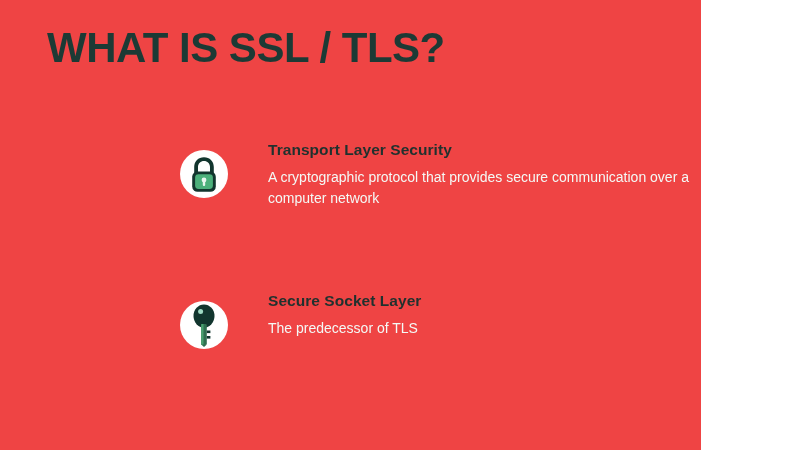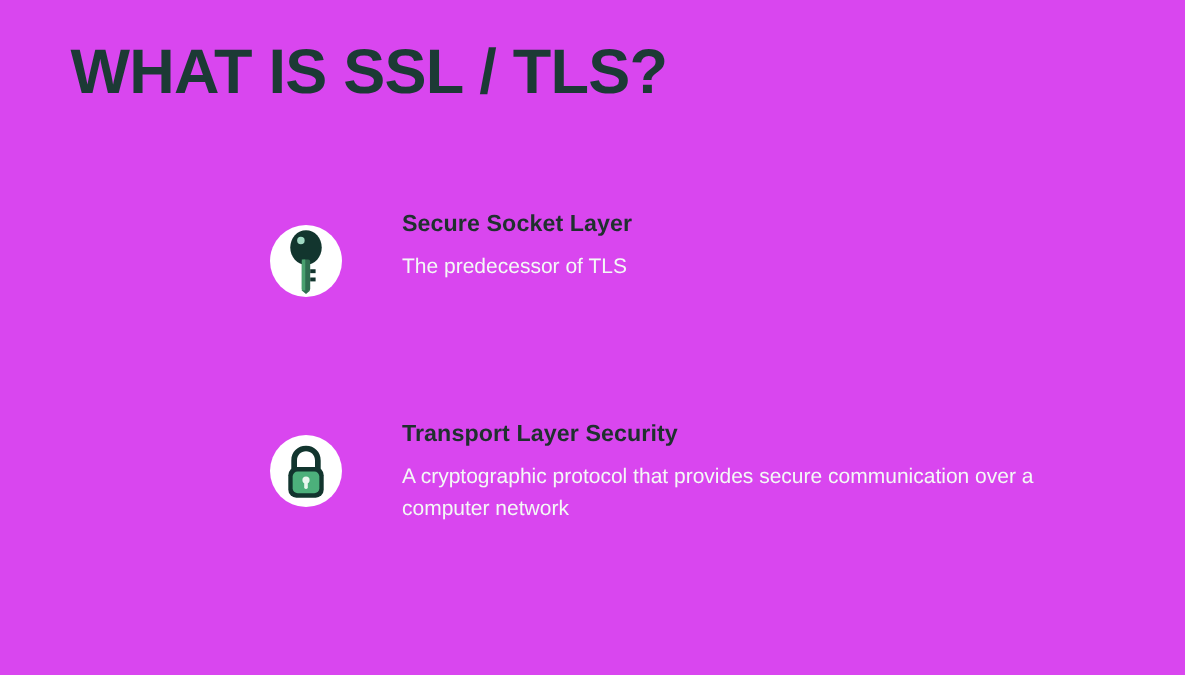--- a/index.html
+++ b/index.html
@@ -7,23 +7,23 @@
     padding: 0;
   }
   body {
     width: 800px;
     height: 450px;
     overflow: hidden;
     font-family: "Liberation Sans", sans-serif;
   }
   .slide {
     position: relative;
-    width: 790px;
+    width: 701px;
     height: 450px;
-    background: #d946ef;
+    background: #ef4444;
     box-sizing: border-box;
   }
   .slide-title {
     position: absolute;
     left: 47px;
     top: 24px;
     font-size: 42px;
     line-height: 48px;
     font-weight: bold;
     letter-spacing: -0.5px;
@@ -85,49 +85,49 @@
 
 <div class="slide">
 
   <div class="slide-title">WHAT IS SSL / TLS?</div>
 
   <div class="feature-list">
 
     <div class="feature-item">
       <div class="icon-badge">
         <span>
+          <svg width="34" height="40" viewBox="0 0 34 40" aria-hidden="true">
+            <path d="M17 3.2 C11.3 3.2 7.2 7.3 7.2 13 L7.2 19 L11 19 L11 13 C11 9.4 13.6 6.9 17 6.9 C20.4 6.9 23 9.4 23 13 L23 19 L26.8 19 L26.8 13 C26.8 7.3 22.7 3.2 17 3.2 Z" fill="#12352e"></path>
+            <rect x="5.2" y="17.4" width="23.6" height="20.4" rx="5.4" fill="#12352e"></rect>
+            <rect x="8.1" y="20.3" width="17.8" height="14.6" rx="3.4" fill="#4cb07b"></rect>
+            <circle cx="17" cy="26" r="2.4" fill="#e9f6ef"></circle>
+            <rect x="15.8" y="26.6" width="2.4" height="5.4" rx="1.1" fill="#e9f6ef"></rect>
+          </svg>
+        </span>
+      </div>
+      <div class="feature-text">
+        <p class="feature-heading">Transport Layer Security</p>
+        <p class="feature-desc">A cryptographic protocol that provides secure communication over a computer network</p>
+      </div>
+    </div>
+
+    <div class="feature-item">
+      <div class="icon-badge">
+        <span>
           <svg width="34" height="44" viewBox="0 0 34 44" aria-hidden="true">
             <ellipse cx="17" cy="13" rx="10.5" ry="11.5" fill="#12352e"></ellipse>
             <circle cx="13.6" cy="8.4" r="2.5" fill="#9fd9c3"></circle>
             <rect x="14.2" y="21" width="5.6" height="21" rx="1.4" fill="#2f6e50"></rect>
             <rect x="14.2" y="21" width="2.3" height="21" fill="#49a06f"></rect>
             <rect x="19.8" y="27.5" width="3.6" height="2.6" fill="#12352e"></rect>
             <rect x="19.8" y="33" width="3.6" height="2.6" fill="#12352e"></rect>
             <path d="M14.2 41.6 L17 44 L19.8 41.6 Z" fill="#2f6e50"></path>
           </svg>
         </span>
       </div>
       <div class="feature-text">
         <p class="feature-heading">Secure Socket Layer</p>
         <p class="feature-desc">The predecessor of TLS</p>
       </div>
     </div>
 
-    <div class="feature-item">
-      <div class="icon-badge">
-        <span>
-          <svg width="34" height="40" viewBox="0 0 34 40" aria-hidden="true">
-            <path d="M17 3.2 C11.3 3.2 7.2 7.3 7.2 13 L7.2 19 L11 19 L11 13 C11 9.4 13.6 6.9 17 6.9 C20.4 6.9 23 9.4 23 13 L23 19 L26.8 19 L26.8 13 C26.8 7.3 22.7 3.2 17 3.2 Z" fill="#12352e"></path>
-            <rect x="5.2" y="17.4" width="23.6" height="20.4" rx="5.4" fill="#12352e"></rect>
-            <rect x="8.1" y="20.3" width="17.8" height="14.6" rx="3.4" fill="#4cb07b"></rect>
-            <circle cx="17" cy="26" r="2.4" fill="#e9f6ef"></circle>
-            <rect x="15.8" y="26.6" width="2.4" height="5.4" rx="1.1" fill="#e9f6ef"></rect>
-          </svg>
-        </span>
-      </div>
-      <div class="feature-text">
-        <p class="feature-heading">Transport Layer Security</p>
-        <p class="feature-desc">A cryptographic protocol that provides secure communication over a computer network</p>
-      </div>
-    </div>
-
   </div>
 </div>
 
 </body></html>

